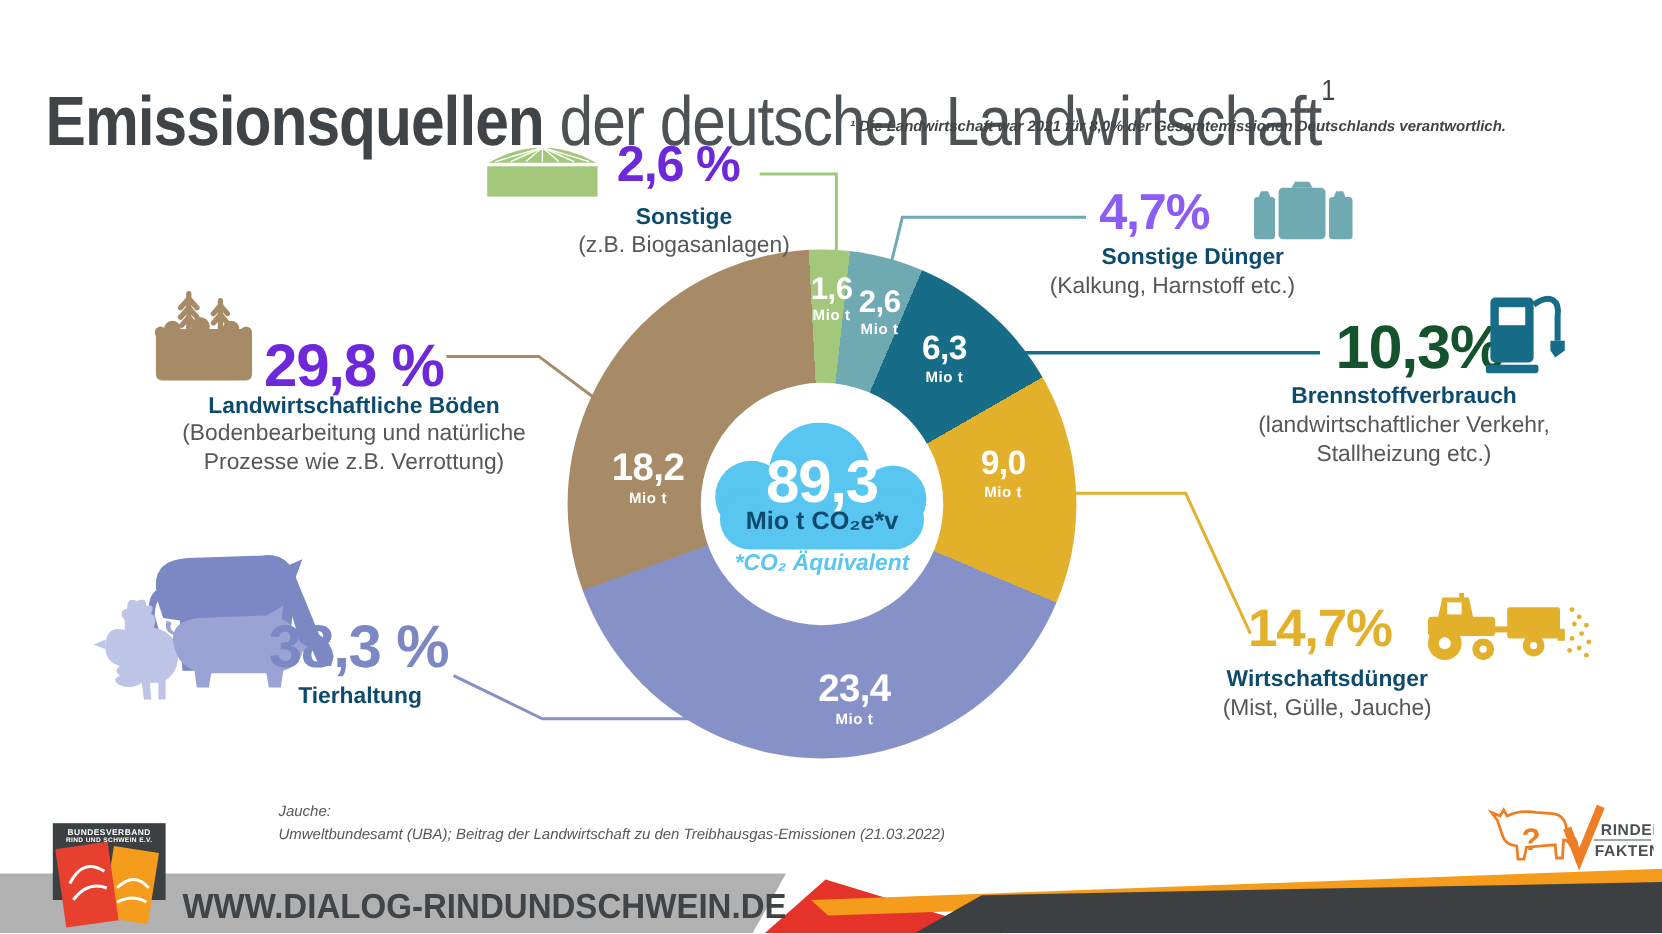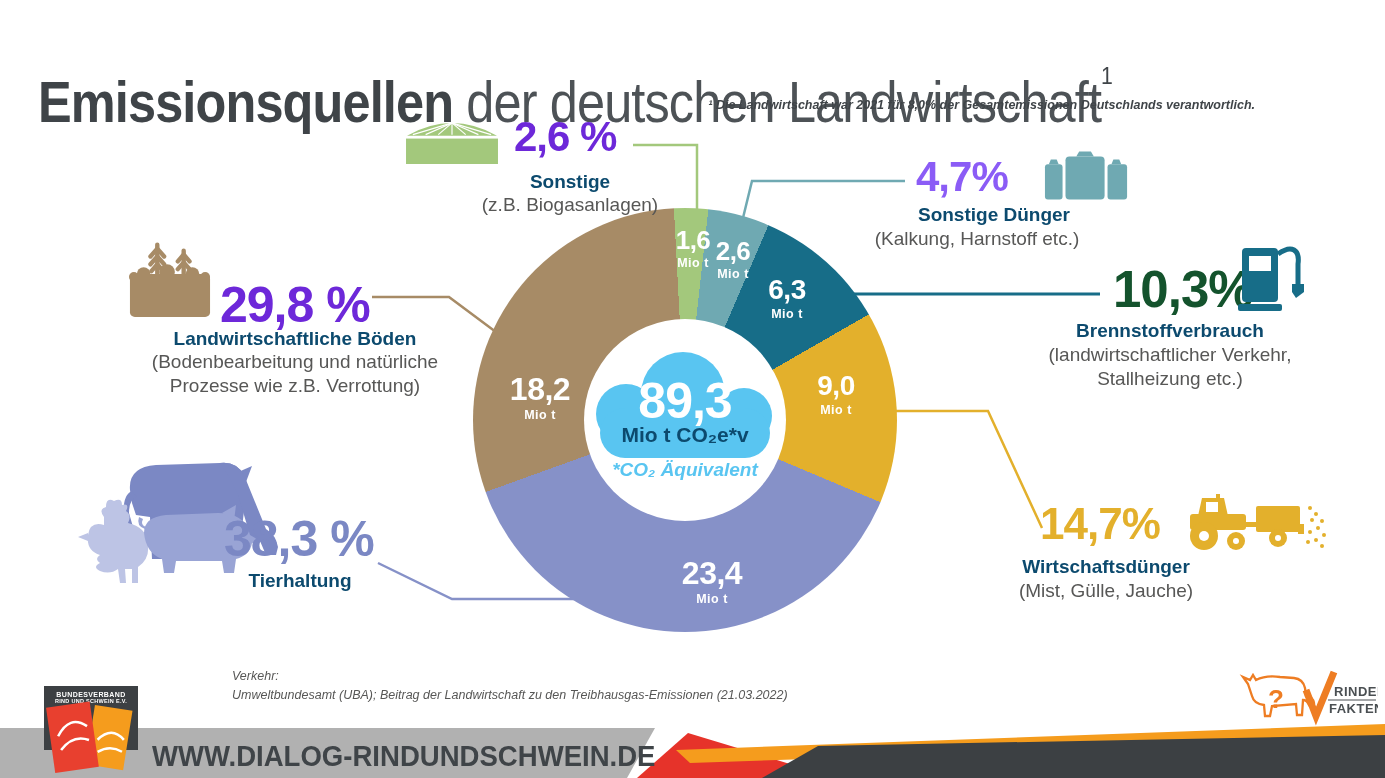--- a/index.html
+++ b/index.html
@@ -219,21 +219,21 @@
   <div class="abs cat-label" style="left:200px;top:570px;width:200px;">Tierhaltung</div>
 
   <svg class="abs footer-svg" viewBox="0 0 1385 118">
     <polygon points="0,68 655,68 627,118 0,118" fill="currentColor" style="color: rgb(177, 177, 177);"></polygon>
     <polygon points="688,73 836,118 637,118" fill="currentColor" style="color: rgb(230, 51, 42);"></polygon>
     <polygon points="676,90 1385,64 1385,80 690,103" fill="currentColor" style="color: rgb(245, 156, 29);"></polygon>
     <polygon points="762,118 818,86 1385,75 1385,118" fill="currentColor" style="color: rgb(60, 64, 67);"></polygon>
   </svg>
 
   <div class="abs quelle">
-    <div>Verkehr:</div>
+    <div>Jauche:</div>
     <div>Umweltbundesamt (UBA); Beitrag der Landwirtschaft zu den Treibhausgas-Emissionen (21.03.2022)</div>
   </div>
 
   <div class="abs bv-box">
     <div class="l1">BUNDESVERBAND</div>
     <div class="l2">RIND UND SCHWEIN E.V.</div>
   </div>
   <svg class="abs cards-svg" viewBox="0 0 96 80">
     <g transform="rotate(9 66 40)">
       <rect x="44" y="10" width="38" height="60" fill="currentColor" style="color: rgb(245, 156, 29);"></rect>

